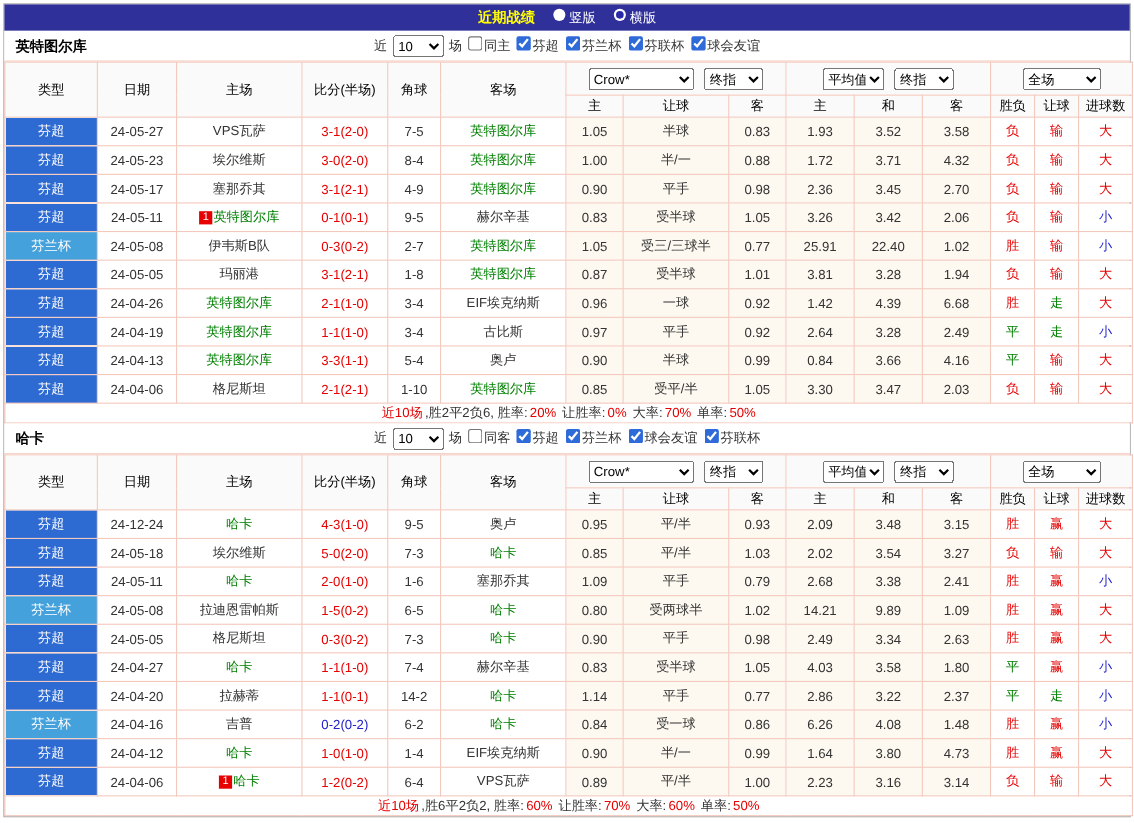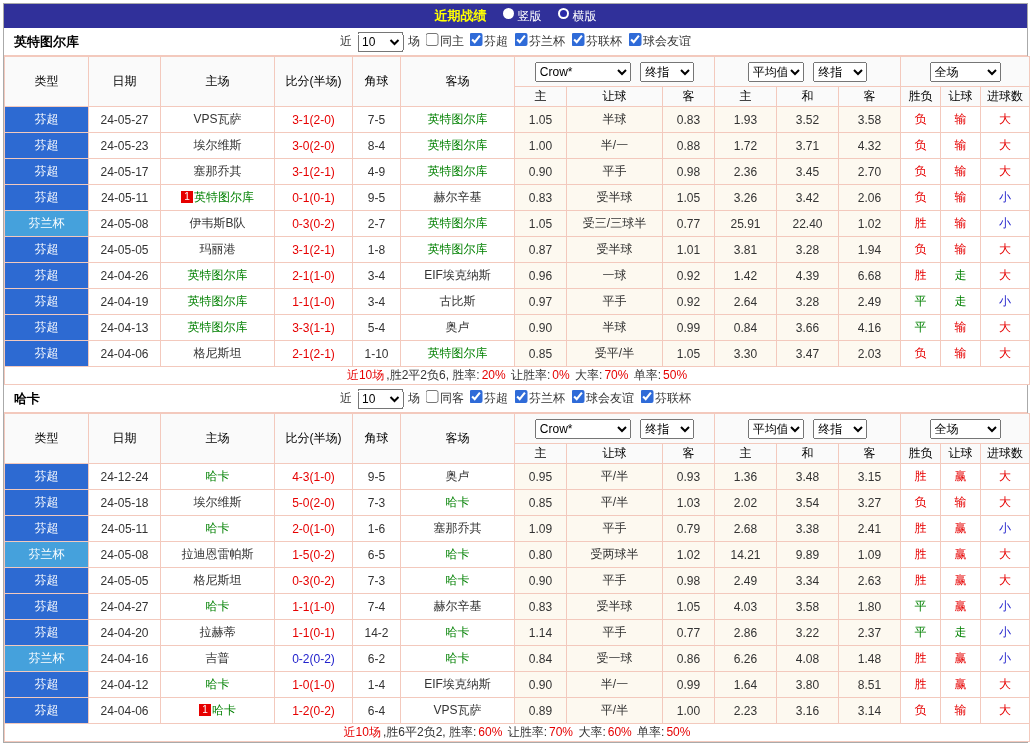--- a/index.html
+++ b/index.html
@@ -401,21 +401,21 @@
             <tr>
               <td class="league super">芬超</td>
               <td class="date">24-12-24</td>
               <td class="team"><span class="c-green">哈卡</span></td>
               <td class="score c-red">4-3(1-0)</td>
               <td class="corner">9-5</td>
               <td class="team"><span>奥卢</span></td>
               <td class="odds cream">0.95</td>
               <td class="hcap cream">平/半</td>
               <td class="odds cream">0.93</td>
-              <td class="odds cream">1.36</td>
+              <td class="odds cream">2.09</td>
               <td class="odds cream">3.48</td>
               <td class="odds cream">3.15</td>
               <td class="res c-red">胜</td>
               <td class="res c-red">赢</td>
               <td class="res c-red">大</td>
             </tr>
             <tr>
               <td class="league super">芬超</td>
               <td class="date">24-05-18</td>
               <td class="team"><span>埃尔维斯</span></td>
@@ -539,21 +539,21 @@
               <td class="date">24-04-12</td>
               <td class="team"><span class="c-green">哈卡</span></td>
               <td class="score c-red">1-0(1-0)</td>
               <td class="corner">1-4</td>
               <td class="team"><span>EIF埃克纳斯</span></td>
               <td class="odds cream">0.90</td>
               <td class="hcap cream">半/一</td>
               <td class="odds cream">0.99</td>
               <td class="odds cream">1.64</td>
               <td class="odds cream">3.80</td>
-              <td class="odds cream">8.51</td>
+              <td class="odds cream">4.73</td>
               <td class="res c-red">胜</td>
               <td class="res c-red">赢</td>
               <td class="res c-red">大</td>
             </tr>
             <tr>
               <td class="league super">芬超</td>
               <td class="date">24-04-06</td>
               <td class="team"><span class="badge">1</span><span class="c-green">哈卡</span></td>
               <td class="score c-red">1-2(0-2)</td>
               <td class="corner">6-4</td>

